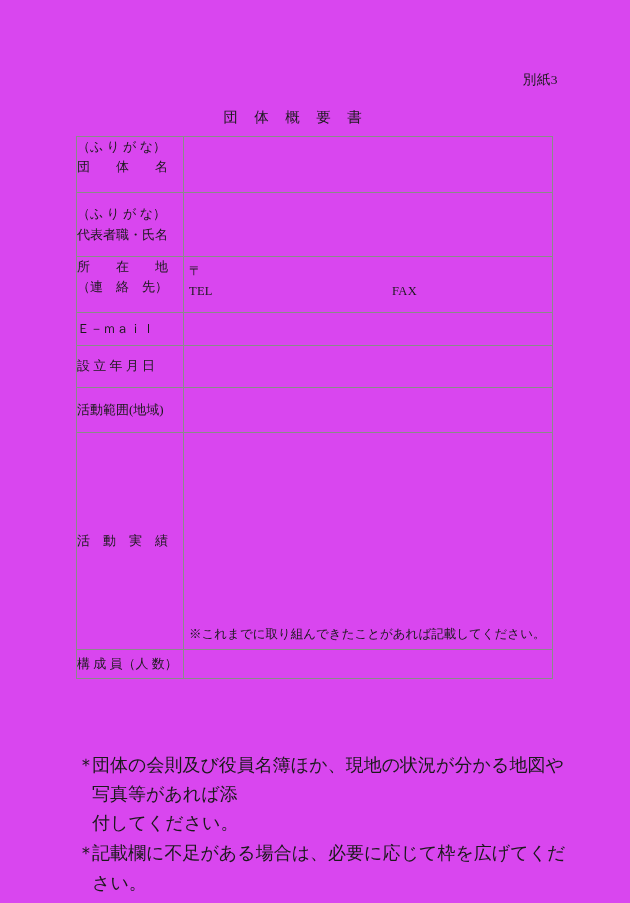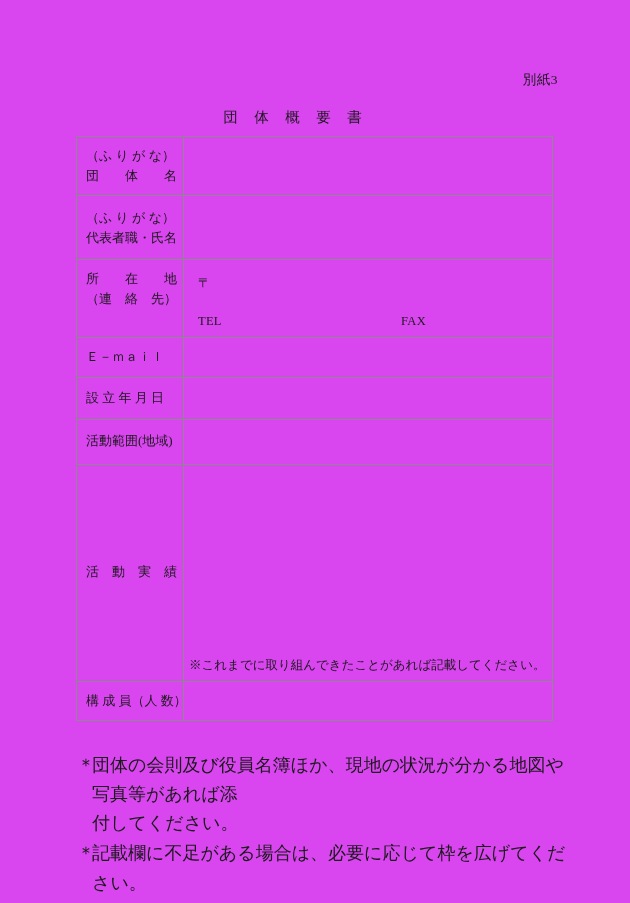--- a/index.html
+++ b/index.html
@@ -49,21 +49,21 @@
   .form-table {
     position: absolute;
     left: 76px;
     top: 136px;
     width: 476px;
     border-collapse: collapse;
     table-layout: fixed;
   }
   .form-table td {
     border: 1px solid #8a8a8a;
-    padding: 9px;
+    padding: 0;
     vertical-align: top;
   }
   .col-label { width: 107px; }
   .col-value { width: 369px; }
 
   .label-cell {
     padding: 8px 7px 6px 9px;
     font-size: 13px;
     line-height: 1.55;
     white-space: nowrap;
@@ -100,21 +100,21 @@
     padding: 5px 0 0 5px;
     font-size: 12.5px;
     line-height: 1.45;
   }
   .postal-mark {
     display: block;
     font-size: 12.5px;
   }
   .tel-fax {
     display: block;
-    margin-top: 20px;
+    margin-top: 2px;
     position: relative;
     height: 16px;
   }
   .tel-label {
     position: absolute;
     left: 0;
     top: 0;
     font-size: 12.5px;
     letter-spacing: 0.3px;
   }

